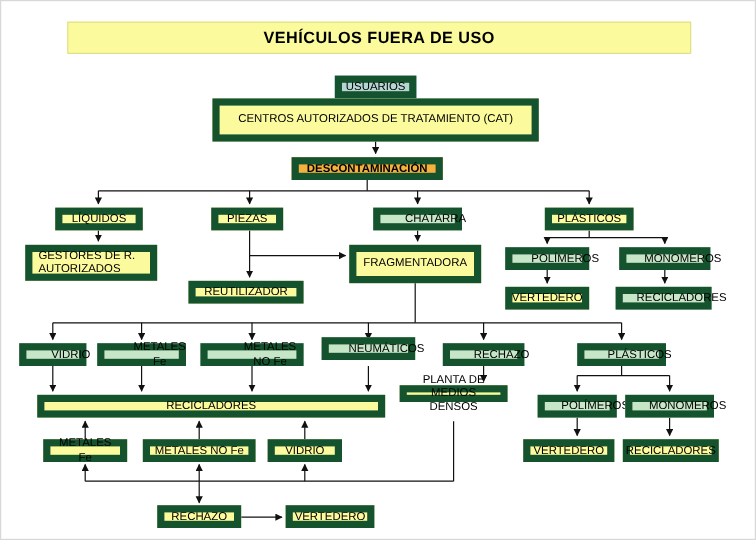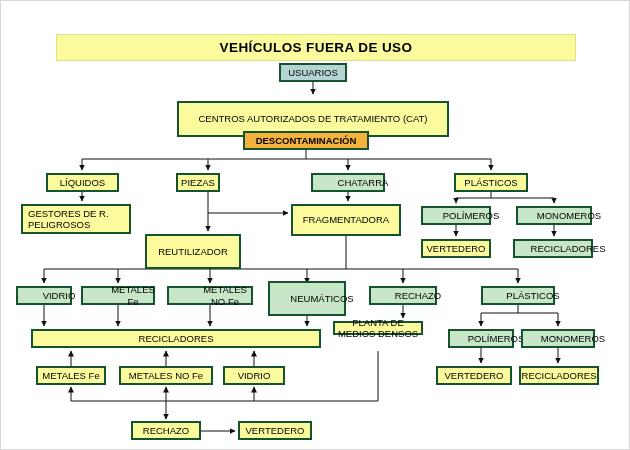--- a/index.html
+++ b/index.html
@@ -6,26 +6,26 @@
   html,body { background:#ffffff; font-family:"Liberation Sans", sans-serif; }
   .stage {
     position:relative; width:630px; height:450px;
     background:#ffffff; border:1px solid #d8d8d8; overflow:hidden;
   }
   .layer { position:absolute; left:0; top:0; }
   .title-bar {
     position:absolute; left:55px; top:17px; width:520px; height:27px;
     background:var(--yellow,#FBFA9C); border:1px solid #e0e08a;
     display:flex; align-items:center; justify-content:center;
-    font-size:13.5px; font-weight:bold; color:#000; letter-spacing:0.4px;margin-top:16px;
+    font-size:13.5px; font-weight:bold; color:#000; letter-spacing:0.4px;
   }
   .node {
     position:absolute; display:flex; align-items:center; justify-content:center;
     text-align:center; font-size:9.5px; line-height:1.2; color:#000;
-    border:2px solid #14532d; padding:1px 2px; white-space:pre-line;
+    border:6px solid #14532d; padding:1px 2px; white-space:pre-line;
   }
   .yellow { background:var(--yellow,#FBFA9C); }
   .green  { background:var(--green,#C7E5C7);padding-left:32px; }
   .teal   { background:var(--teal,#B5D5D3); }
   .orange { background:var(--orange,#F4B13E); font-weight:bold; }
   .ta-left { justify-content:flex-start; text-align:left; padding-left:5px; }
 </style>
 </head>
 <body>
 
@@ -97,42 +97,42 @@
       <path d="M253,365 V350" marker-end="url(#ah)"></path>
 
       <path d="M165,400 V418" marker-end="url(#ah)"></path>
       <path d="M200,430 H234" marker-end="url(#ah)"></path>
     </g>
   </svg>
 
   <div class="title-bar">VEHÍCULOS FUERA DE USO</div>
 
   <div class="node teal" style="left:278px;top:62px;width:68px;height:19px">USUARIOS</div>
-  <div class="node yellow" style="left:176px;top:100px;width:272px;height:36px">CENTROS AUTORIZADOS DE TRATAMIENTO (CAT)</div>
+  <div class="node yellow" style="left:176px;top:81px;width:272px;height:36px">CENTROS AUTORIZADOS DE TRATAMIENTO (CAT)</div>
   <div class="node orange" style="left:242px;top:130px;width:126px;height:19px">DESCONTAMINACIÓN</div>
 
   <div class="node yellow" style="left:45px;top:172px;width:73px;height:19px">LÍQUIDOS</div>
-  <div class="node yellow" style="left:175px;top:172px;width:44px;height:19px">PIEZAS</div>
+  <div class="node yellow" style="left:175px;top:172px;width:60px;height:19px">PIEZAS</div>
   <div class="node green" style="left:310px;top:172px;width:74px;height:19px">CHATARRA</div>
   <div class="node yellow" style="left:453px;top:172px;width:74px;height:19px">PLÁSTICOS</div>
 
   <div class="node yellow ta-left" style="left:20px;top:203px;width:110px;height:30px">GESTORES DE R.
-PELIGROSOS</div>
+AUTORIZADOS</div>
   <div class="node yellow" style="left:290px;top:203px;width:110px;height:32px">FRAGMENTADORA</div>
   <div class="node green" style="left:420px;top:205px;width:70px;height:19px">POLÍMEROS</div>
   <div class="node green" style="left:515px;top:205px;width:76px;height:19px">MONOMEROS</div>
 
-  <div class="node yellow" style="left:144px;top:233px;width:96px;height:35px">REUTILIZADOR</div>
+  <div class="node yellow" style="left:156px;top:233px;width:96px;height:19px">REUTILIZADOR</div>
   <div class="node yellow" style="left:420px;top:238px;width:70px;height:19px">VERTEDERO</div>
   <div class="node green" style="left:512px;top:238px;width:80px;height:19px">RECICLADORES</div>
 
   <div class="node green" style="left:15px;top:285px;width:56px;height:19px">VIDRIO</div>
   <div class="node green" style="left:80px;top:285px;width:74px;height:19px">METALES Fe</div>
   <div class="node green" style="left:166px;top:285px;width:86px;height:19px">METALES NO Fe</div>
-  <div class="node green" style="left:267px;top:280px;width:78px;height:35px">NEUMÁTICOS</div>
+  <div class="node green" style="left:267px;top:280px;width:78px;height:19px">NEUMÁTICOS</div>
   <div class="node green" style="left:368px;top:285px;width:68px;height:19px">RECHAZO</div>
   <div class="node green" style="left:480px;top:285px;width:74px;height:19px">PLÁSTICOS</div>
 
   <div class="node yellow" style="left:30px;top:328px;width:290px;height:19px">RECICLADORES</div>
   <div class="node yellow" style="left:332px;top:320px;width:90px;height:14px">PLANTA DE
 MEDIOS DENSOS</div>
   <div class="node green" style="left:447px;top:328px;width:66px;height:19px">POLÍMEROS</div>
   <div class="node green" style="left:520px;top:328px;width:74px;height:19px">MONOMEROS</div>
 
   <div class="node yellow" style="left:35px;top:365px;width:70px;height:19px">METALES Fe</div>

